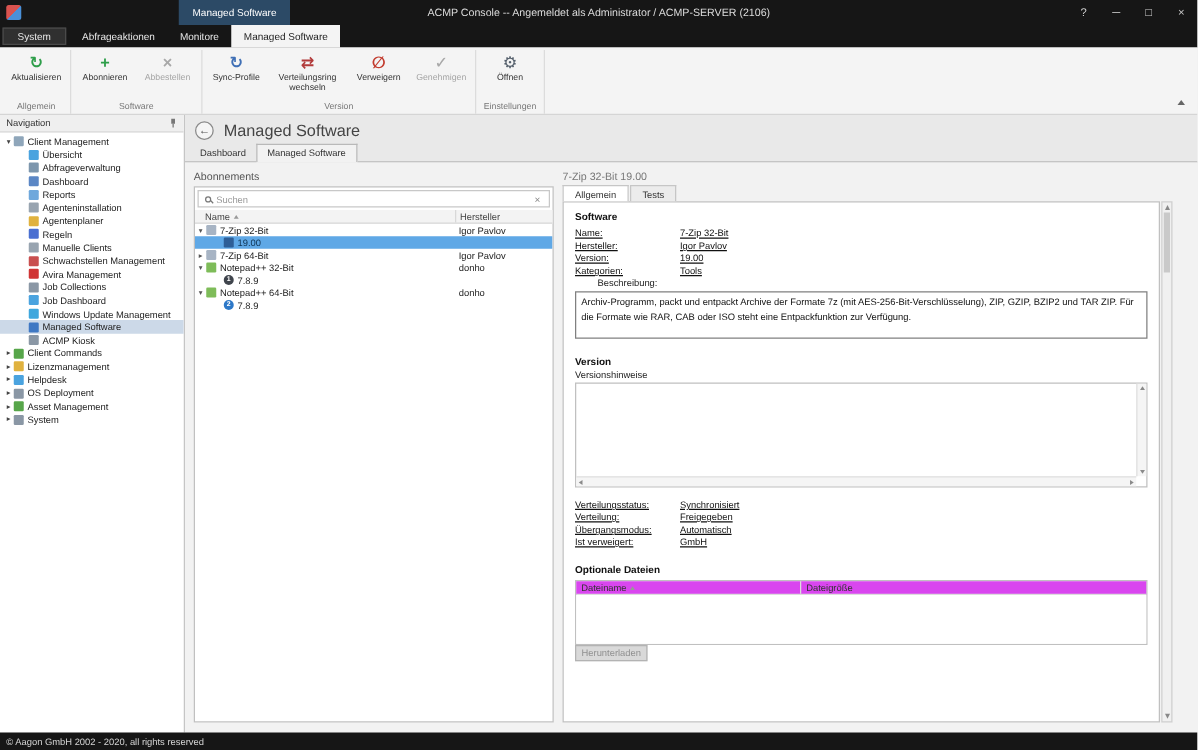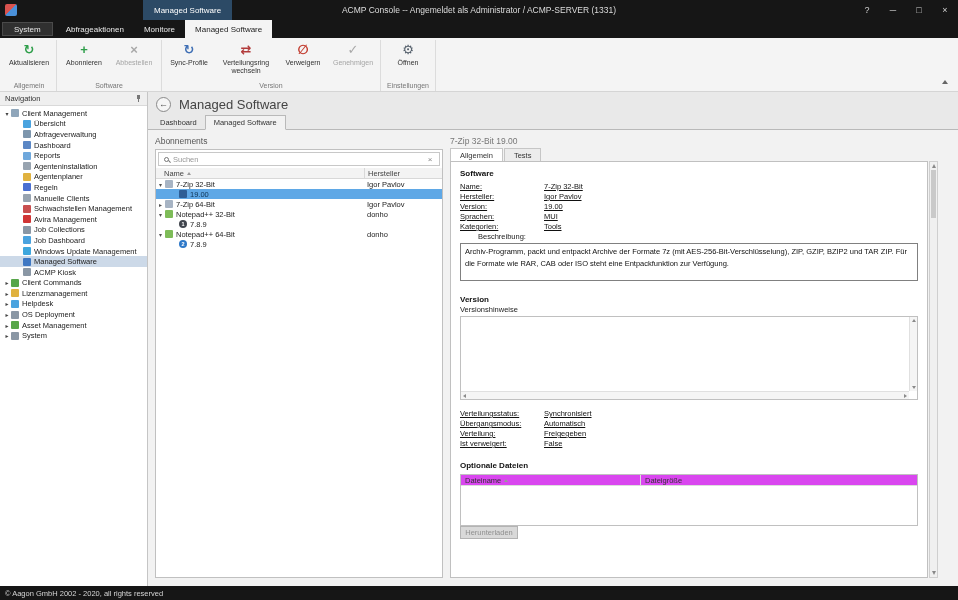--- a/index.html
+++ b/index.html
@@ -128,21 +128,21 @@
   
   .statusbar { position:absolute; left:0; right:0; bottom:0; height:14px; background:#161616; color:#d5d5d5;
                font-size:7.5px; display:flex; align-items:center; padding-left:5px; }
 </style>
 </head>
 <body>
 
 <div class="titlebar">
   <span class="app-icon"></span>
   <div class="title-tab">Managed Software</div>
-  <div class="win-title">ACMP Console -- Angemeldet als Administrator / ACMP-SERVER (1331)</div>
+  <div class="win-title">ACMP Console -- Angemeldet als Administrator / ACMP-SERVER (2106)</div>
   <div class="win-controls">
     <span class="wc">?</span>
     <span class="wc">─</span>
     <span class="wc">□</span>
     <span class="wc">×</span>
   </div>
 </div>
 
 <div class="tabrow">
     <div class="rtab system">
@@ -426,24 +426,20 @@
   </div>
             <div class="frow">
     <span class="flabel">Hersteller:</span>
     <span class="fvalue">Igor Pavlov</span>
   </div>
             <div class="frow">
     <span class="flabel">Version:</span>
     <span class="fvalue">19.00</span>
   </div>
             <div class="frow">
-    <span class="flabel">Sprachen:</span>
-    <span class="fvalue">MUI</span>
-  </div>
-            <div class="frow">
     <span class="flabel">Kategorien:</span>
     <span class="fvalue">Tools</span>
   </div>
           </div>
 
         <div class="desc-label">Beschreibung:</div>
         <div class="desc-box">
           <span>Archiv-Programm, packt und entpackt Archive der Formate 7z (mit AES-256-Bit-Verschlüsselung), ZIP, GZIP, BZIP2 und TAR ZIP. Für die Formate wie RAR, CAB oder ISO steht eine Entpackfunktion zur Verfügung.</span>
         </div>
 
@@ -460,30 +456,30 @@
               <i class="tri-right"></i>
             </span>
         </div>
 
         <div class="status-fields">
             <div class="frow">
     <span class="flabel">Verteilungsstatus:</span>
     <span class="fvalue">Synchronisiert</span>
   </div>
             <div class="frow">
+    <span class="flabel">Verteilung:</span>
+    <span class="fvalue">Freigegeben</span>
+  </div>
+            <div class="frow">
     <span class="flabel">Übergangsmodus:</span>
     <span class="fvalue">Automatisch</span>
   </div>
             <div class="frow">
-    <span class="flabel">Verteilung:</span>
-    <span class="fvalue">Freigegeben</span>
-  </div>
-            <div class="frow">
     <span class="flabel">Ist verweigert:</span>
-    <span class="fvalue">False</span>
+    <span class="fvalue">GmbH</span>
   </div>
           </div>
 
         <div class="sec-title files-title">Optionale Dateien</div>
         <div class="files-table">
           <div class="fthead">
             <span class="ftname">
               <span>Dateiname</span>
               <span class="sortup"></span>
             </span>

